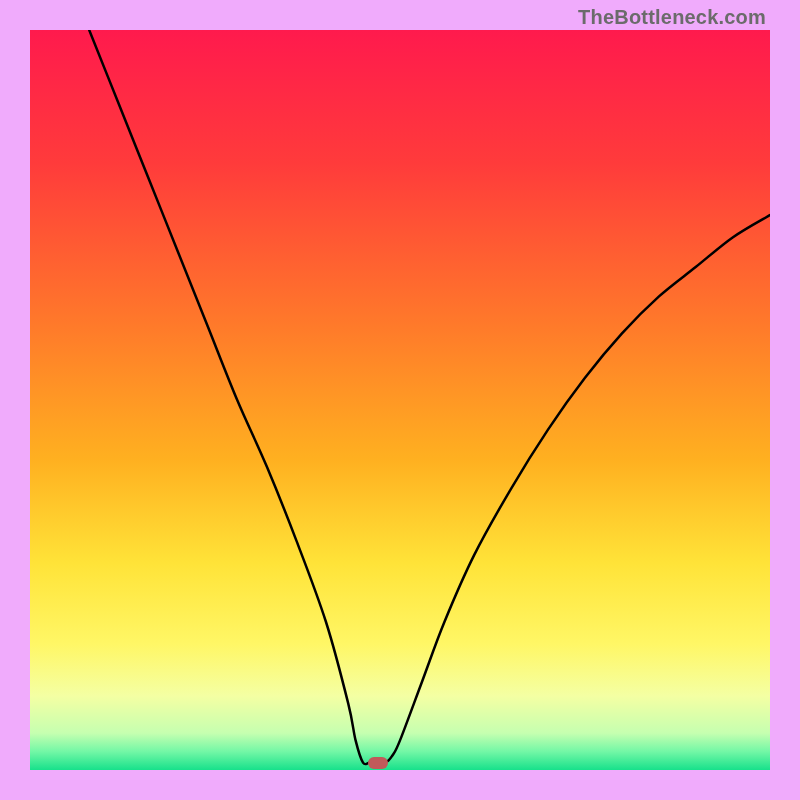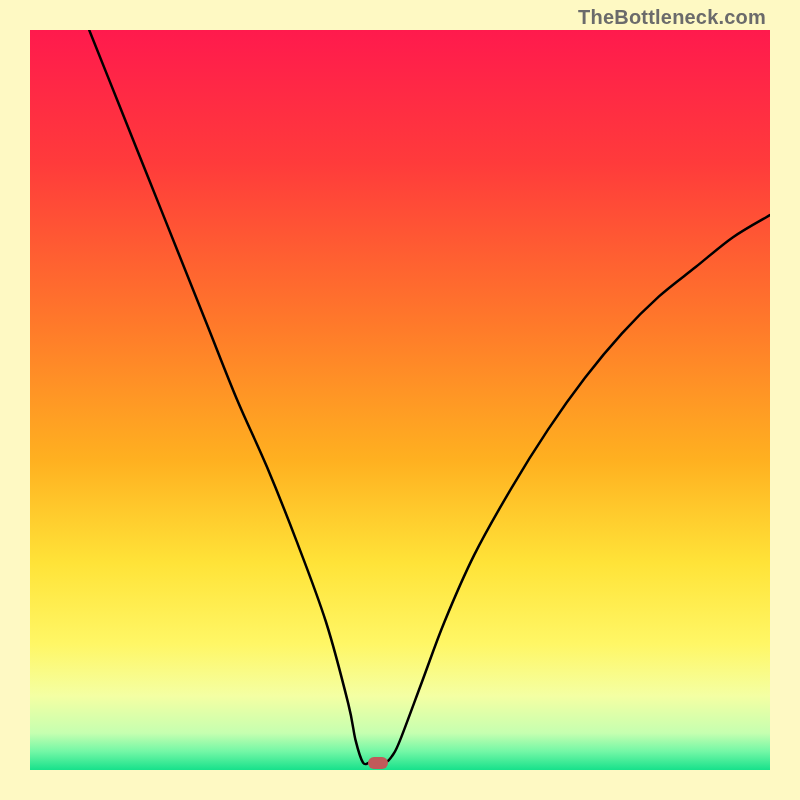--- a/index.html
+++ b/index.html
@@ -10,21 +10,21 @@
     background: #000;
     overflow: hidden;
     font-family: Arial, Helvetica, sans-serif;
   }
   .frame {
     position: absolute;
     left: 0;
     top: 0;
     width: 800px;
     height: 800px;
-    background: #fef9c3;
+    background: #f0abfc;
   }
   .plot-area {
     position: absolute;
     left: 30px;
     top: 30px;
     width: 740px;
     height: 740px;
     overflow: hidden;
   }
   .gradient {

